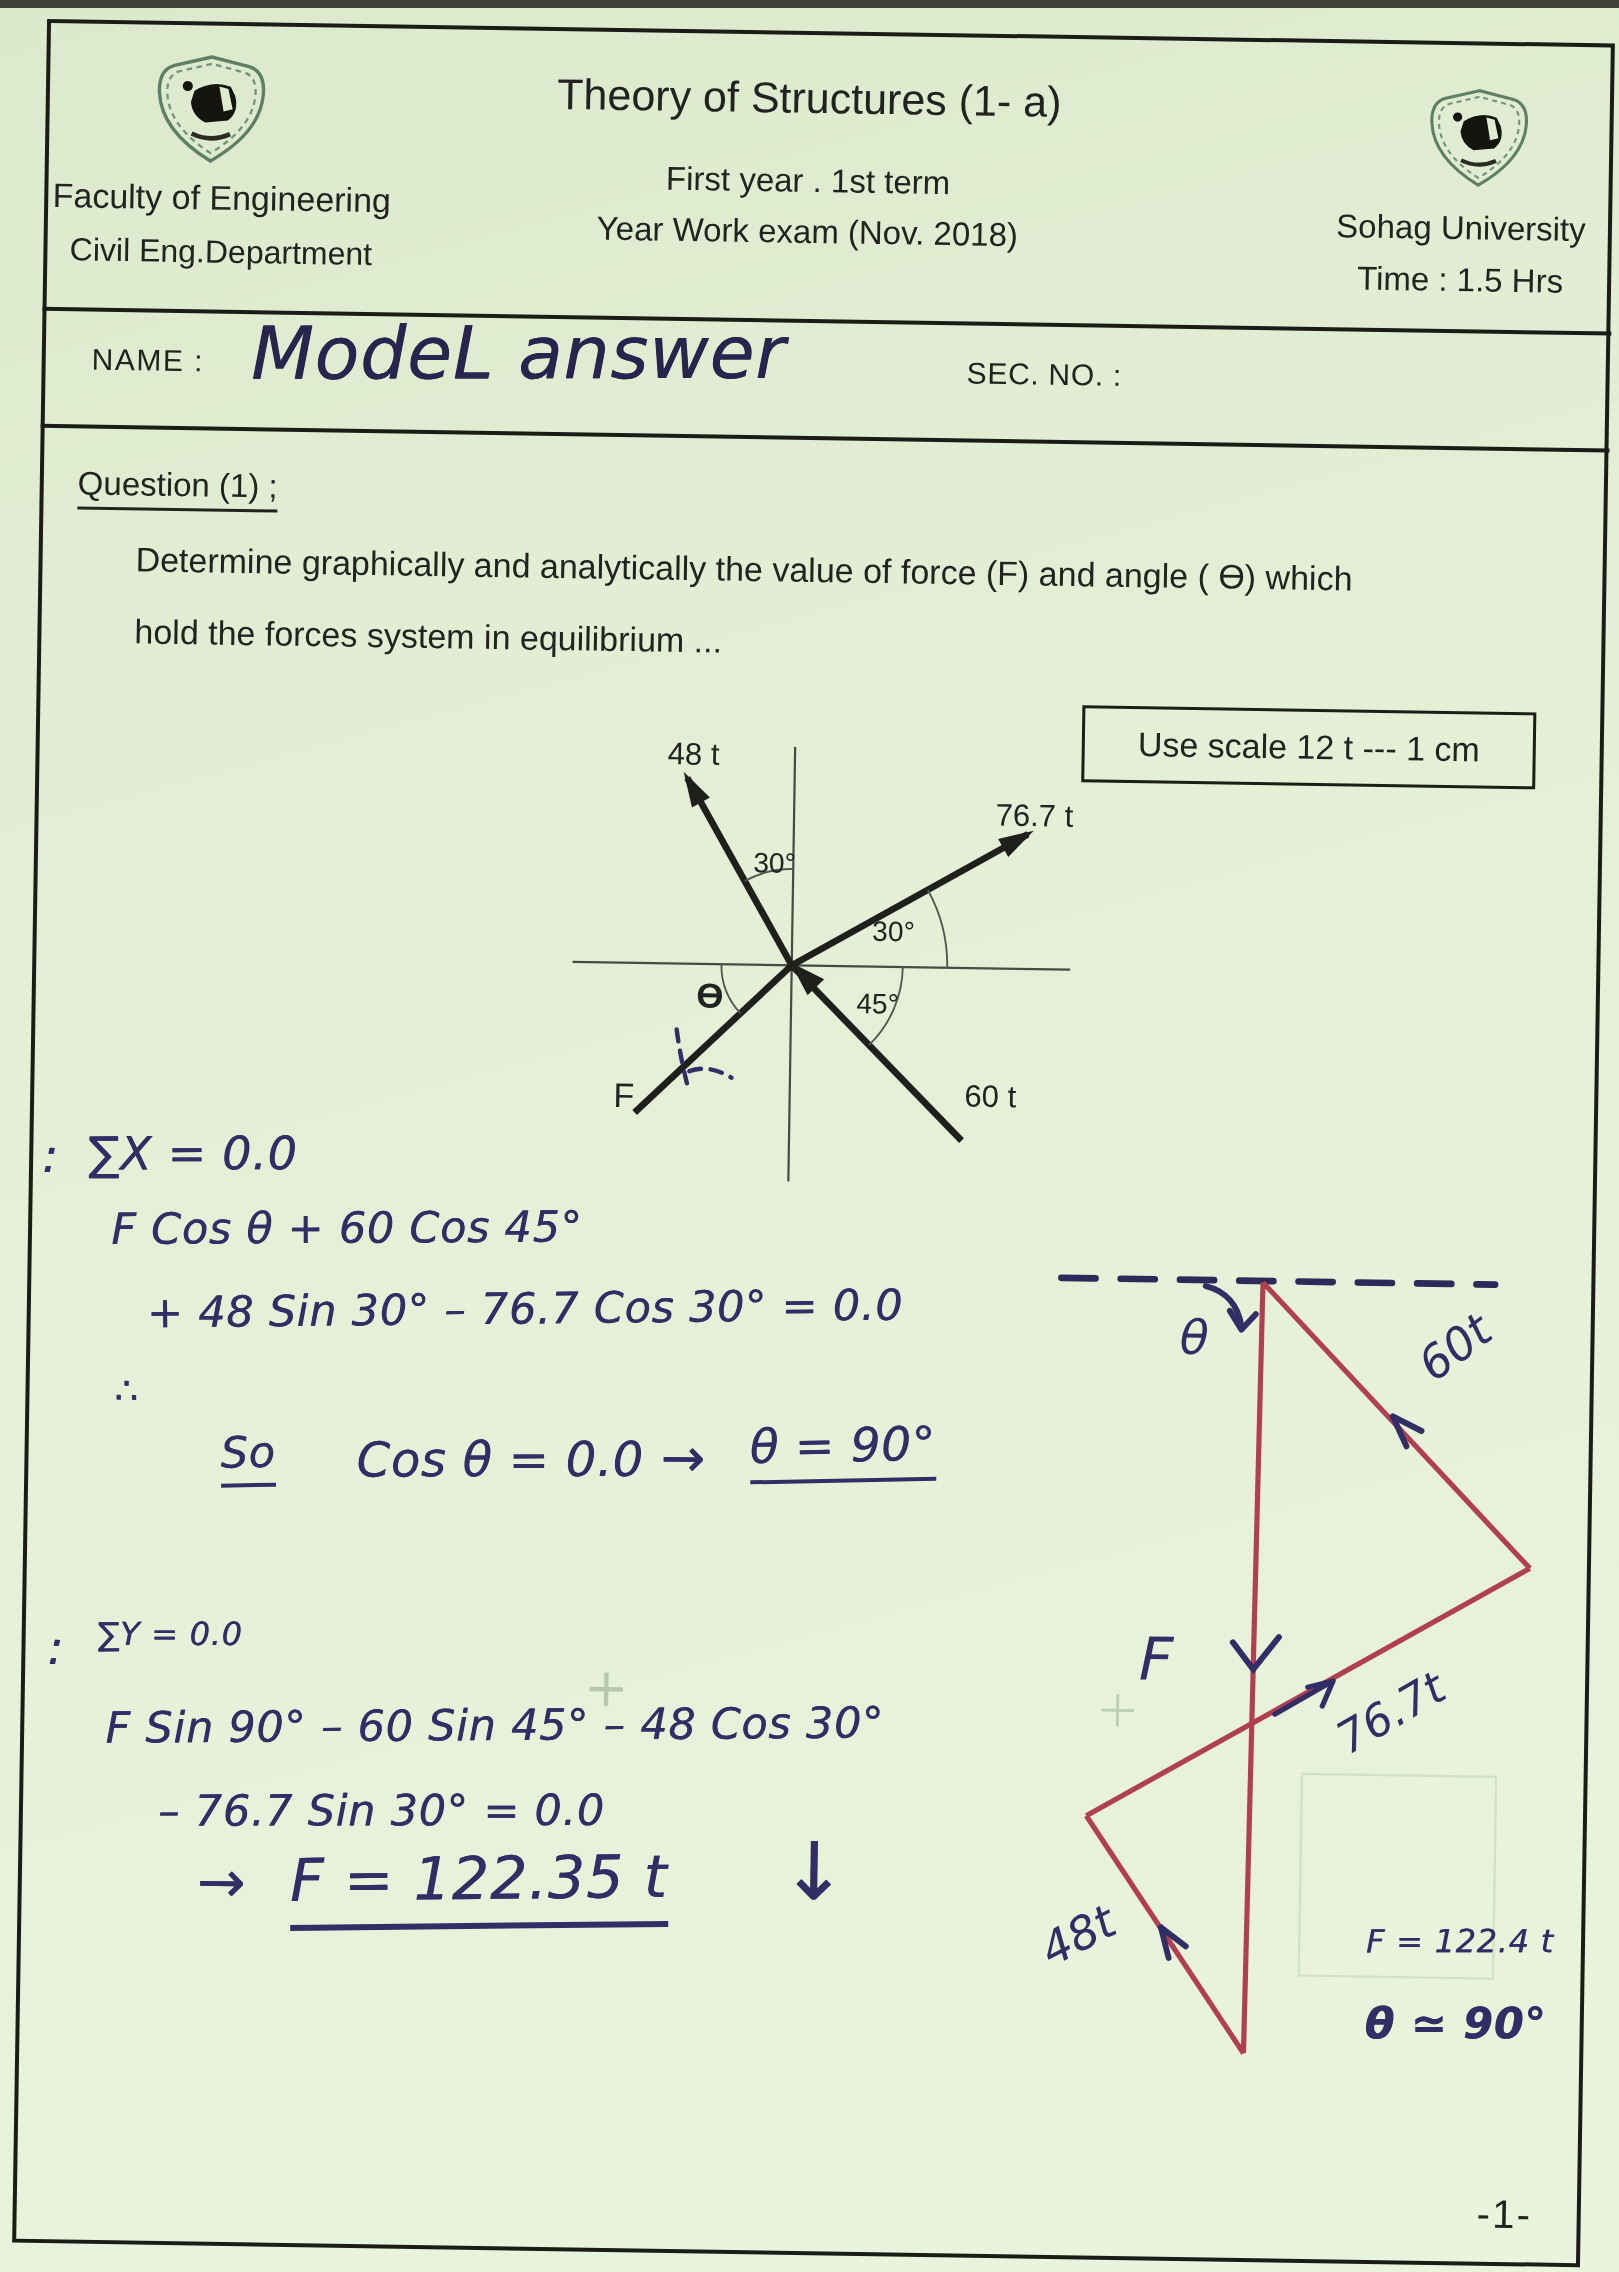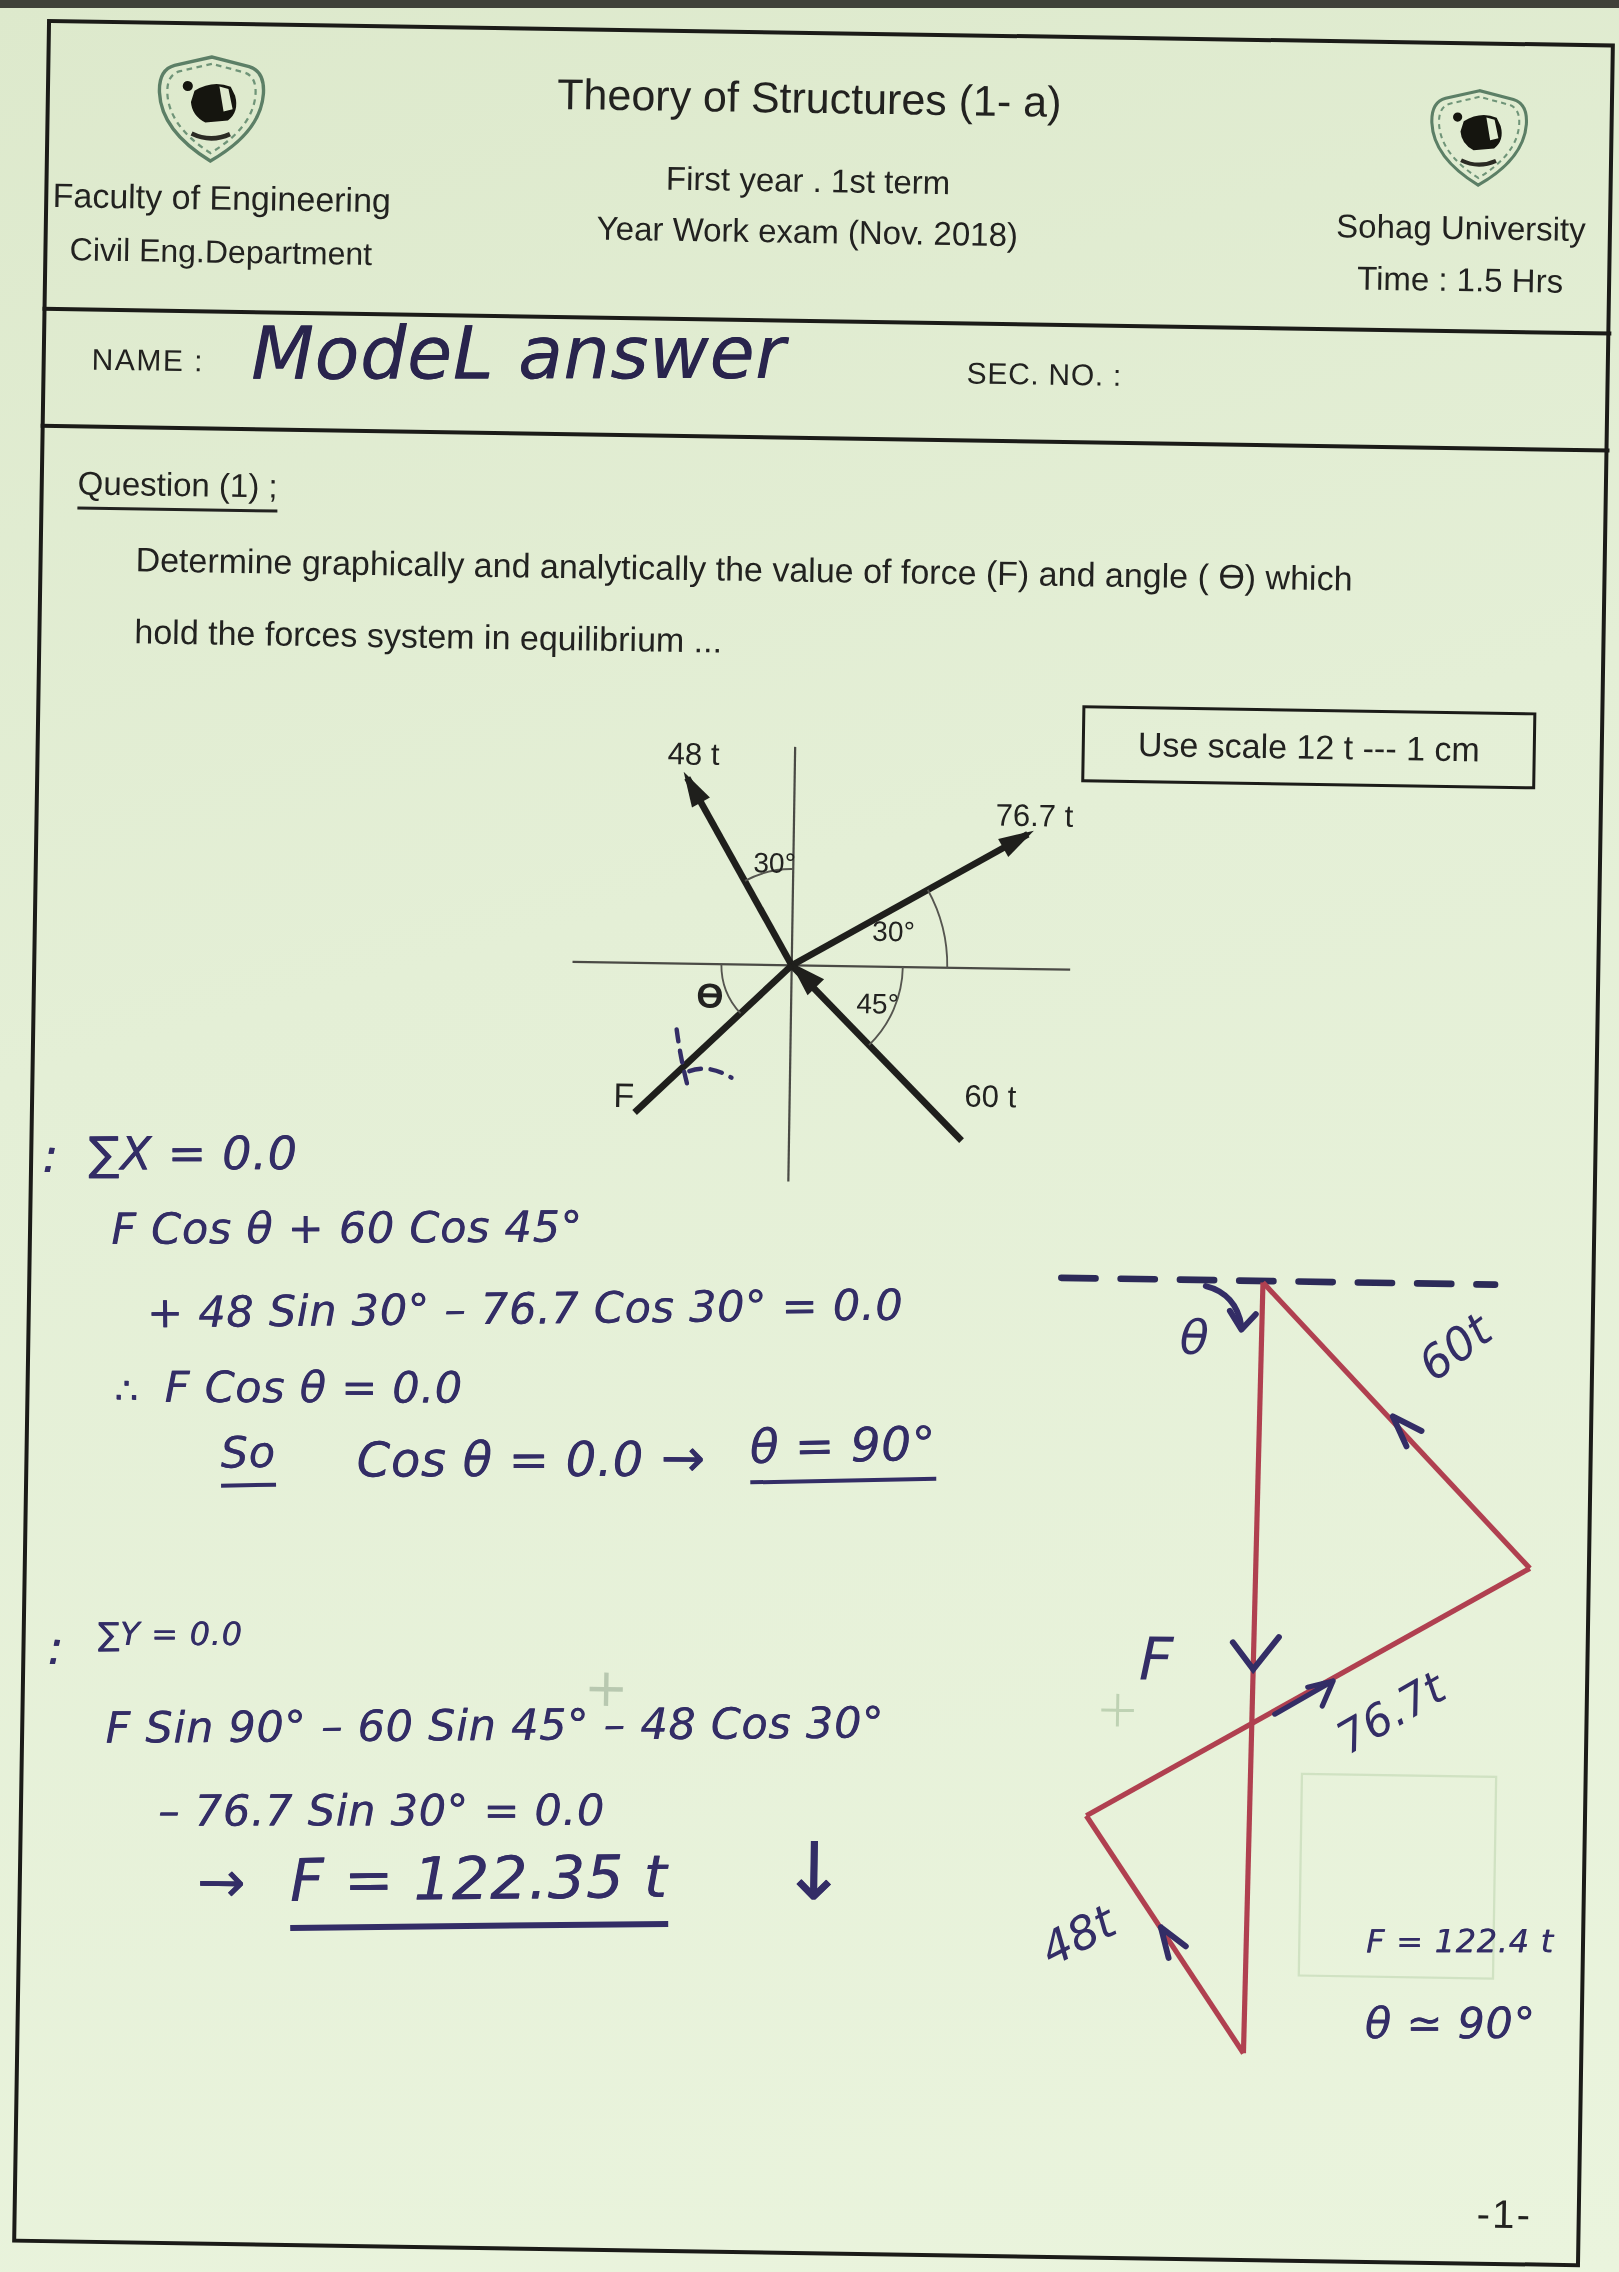--- a/index.html
+++ b/index.html
@@ -105,21 +105,20 @@
 
     <path d="M170 422 Q176 462 186 498" fill="none" stroke="#332d66" stroke-width="6" stroke-linecap="round" stroke-dasharray="16 13"></path>
     <path d="M188 478 Q215 468 245 486" fill="none" stroke="#332d66" stroke-width="6" stroke-linecap="round" stroke-dasharray="16 13"></path>
   </svg>
 
   <div class="abs hw" style="left:43px;top:1140px;font-size:47px;">:</div>
   <div class="abs hw" style="left:89px;top:1136px;font-size:46px;transform:rotate(-1deg);text-align:center;">∑X = 0.0</div>
   <div class="abs hw" style="left:113px;top:1210px;font-size:43px;transform:rotate(-1.2deg);">F Cos θ + 60 Cos 45°</div>
   <div class="abs hw" style="left:150px;top:1288px;font-size:43px;transform:rotate(-1.5deg);">+ 48 Sin 30° – 76.7 Cos 30° = 0.0</div>
   <div class="abs hw" style="left:119px;top:1380px;font-size:37px;">∴</div>
-  <div class="abs hw" style="left:169px;top:1370px;font-size:43px;transform:rotate(-0.8deg);">F Cos θ = 0.0</div>
   <div class="abs hw u-pen" style="left:226px;top:1436px;font-size:43px;transform:rotate(-2deg);">So</div>
   <div class="abs hw" style="left:362px;top:1436px;font-size:48px;transform:rotate(-1deg);">Cos θ = 0.0</div>
   <div class="abs hw" style="left:666px;top:1429px;font-size:53px;">→</div>
   <div class="abs hw u-pen" style="left:755px;top:1417px;font-size:47px;transform:rotate(-2deg);">θ = 90°</div>
 
   <div class="abs hw" style="left:56px;top:1632px;font-size:47px;">:</div>
   <div class="abs hw" style="left:106px;top:1625px;font-size:32px;transform:rotate(-1deg);">∑Y = 0.0</div>
   <div class="abs hw" style="left:115px;top:1705px;font-size:43px;transform:rotate(-1.3deg);">F Sin 90° – 60 Sin 45° – 48 Cos 30°</div>
   <div class="abs hw" style="left:169px;top:1792px;font-size:43px;transform:rotate(-1deg);">– 76.7 Sin 30° = 0.0</div>
   <div class="abs hw" style="left:209px;top:1857px;font-size:58px;">→</div>
@@ -152,18 +151,18 @@
 
     <path d="M352 662 L426 618" stroke="#332d66" stroke-width="7" stroke-linecap="round"></path>
     <path d="M430 616 L396 625 M430 616 L416 650" stroke="#332d66" stroke-width="7" stroke-linecap="round"></path>
     <text x="452" y="716" font-size="60" transform="rotate(-31 452 716)">76.7t</text>
 
     <path d="M203 952 L214 993 M203 952 L237 977" stroke="#332d66" stroke-width="8" stroke-linecap="round"></path>
     <text x="56" y="1008" font-size="62" transform="rotate(-28 56 1008)">48t</text>
   </svg>
 
   <div class="abs hw" style="left:1379px;top:1912px;font-size:32px;transform:rotate(-1deg);">F = 122.4 t</div>
-  <div class="abs hw" style="left:1379px;top:1988px;font-size:43px;transform:rotate(-1deg);">θ ≃ 90°</div>
+  <div class="abs hw" style="left:1379px;top:1988px;font-size:43px;transform:rotate(-1deg);font-weight:bold;">θ ≃ 90°</div>
 
   <div class="abs print" style="left:1494px;top:2181px;font-size:40px;letter-spacing:2.2px;">-1-</div>
 
 </div>
 
 
 </body></html>

